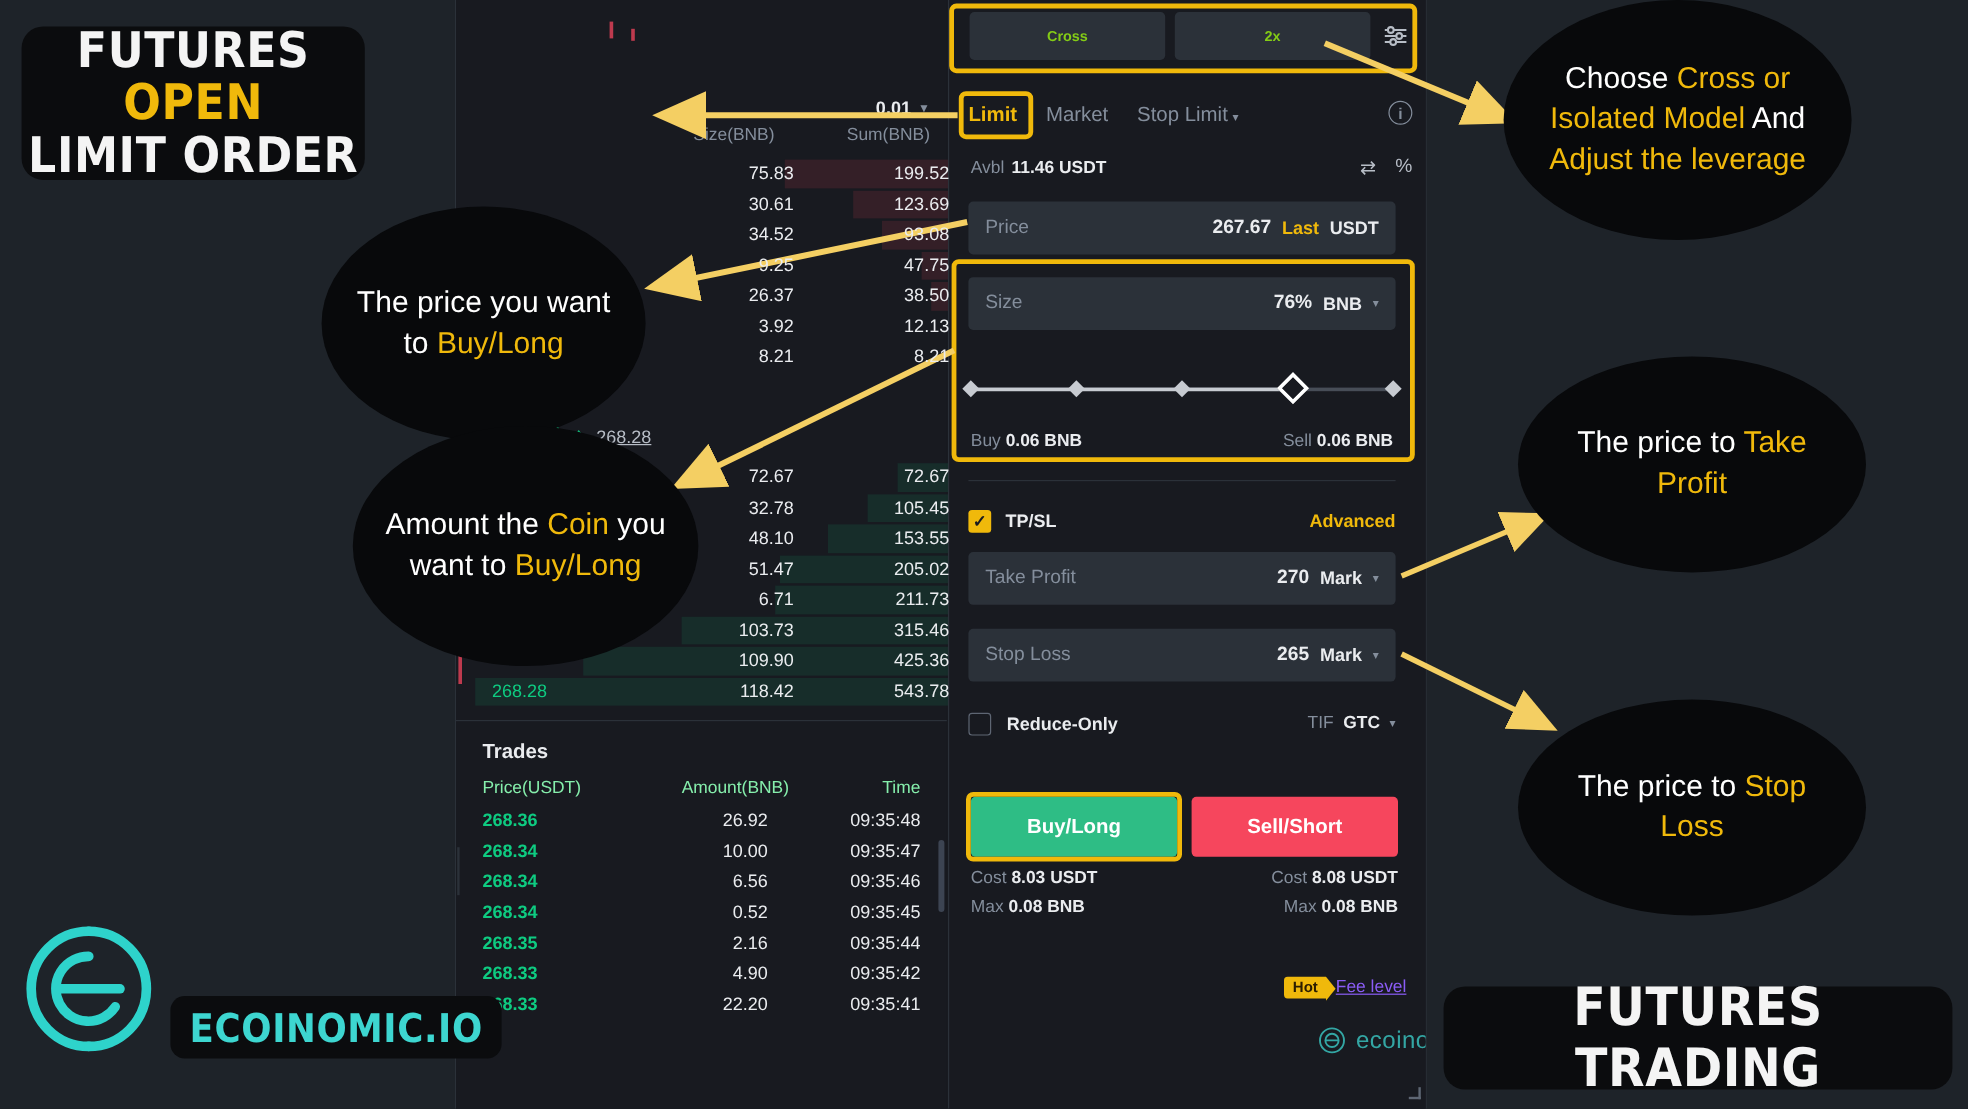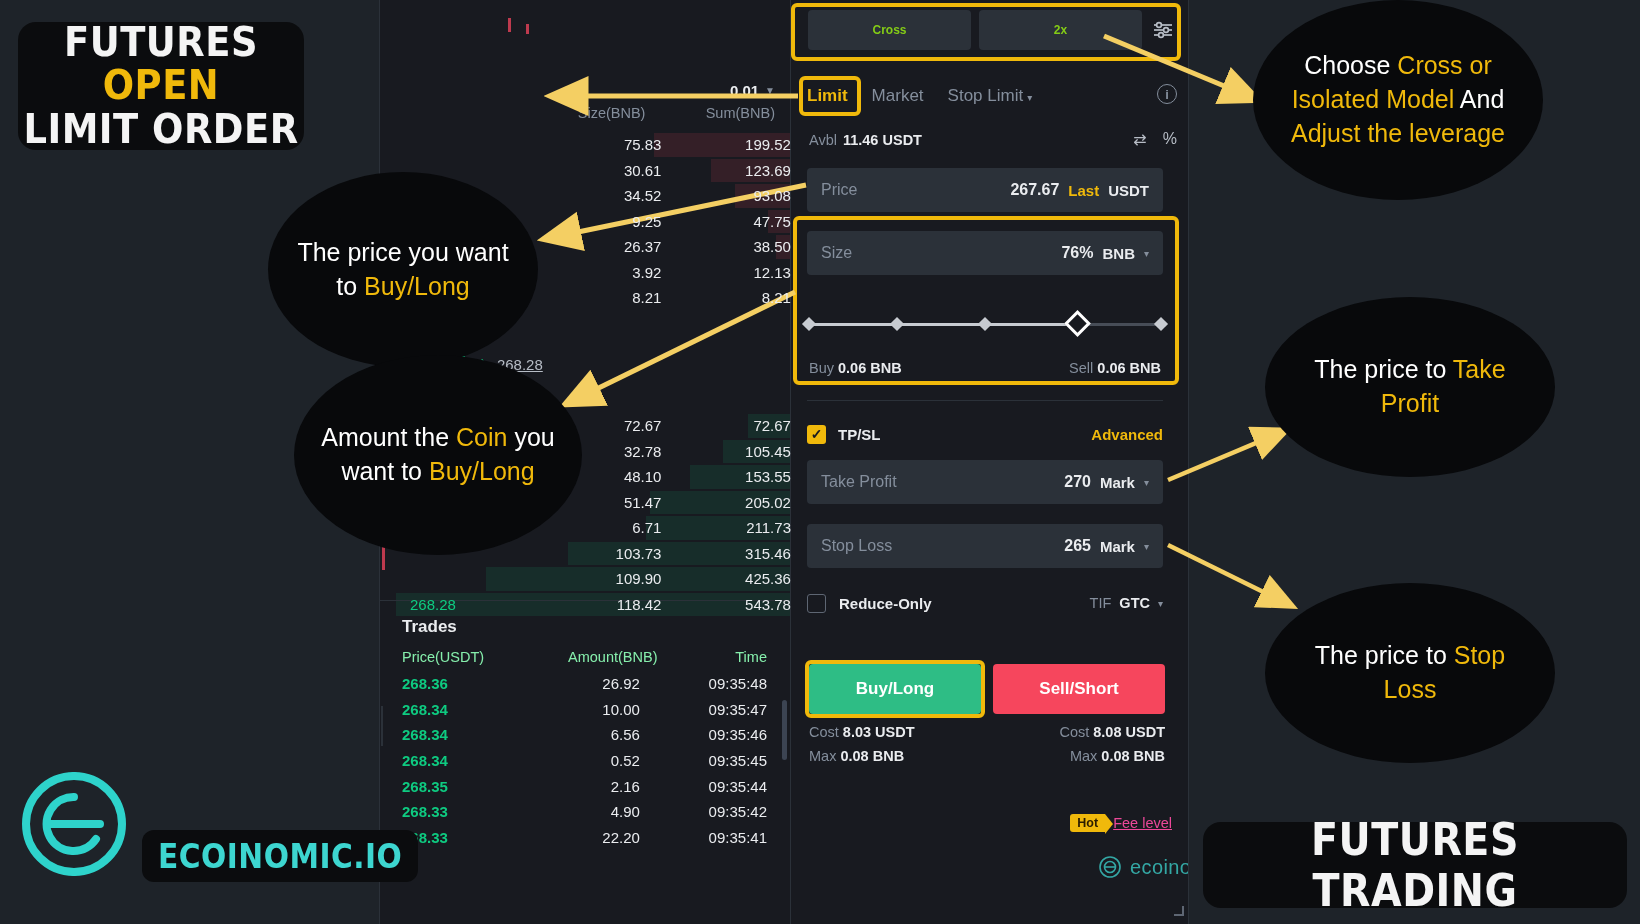--- a/index.html
+++ b/index.html
@@ -201,21 +201,21 @@
   }
   .hot-badge {
     background: #f0b90b; color: #2b1d00; font-size: 12.5px; font-weight: 700;
     padding: 2px 7px; border-radius: 3px 0 0 3px; position: relative;
   }
   .hot-badge:after {
     content: ""; position: absolute; right: -8px; top: 0;
     border-top: 10px solid transparent; border-bottom: 10px solid transparent;
     border-left: 8px solid #f0b90b;
   }
-  .fee-link { color: #ec4899; font-size: 14.5px; text-decoration: underline; }
+  .fee-link { color: #8b5cf6; font-size: 14.5px; text-decoration: underline; }
 
   .resize-corner{position:absolute; right:6px; bottom:8px; width:10px;height:10px;
      border-right:2px solid #5e6673;border-bottom:2px solid #5e6673;}
   .watermark {
     position: absolute; left: 718px; top: 855px; display: flex;
     align-items: center; gap: 8px; color: #3dd6d0; opacity: .75;
   }
   .watermark .wtxt { font-size: 20px; letter-spacing: .4px; }
 
   
@@ -320,21 +320,21 @@
       <div class="sm">8.21</div>
     </div>
         </div>
 
       <div class="mid-price">
         <span class="big">268.26</span>
         <span class="arrow">↑</span>
         <span class="alt">268.28</span>
       </div>
 
-      <div class="book-rows" id="bids" style="top:385px;margin-top:28px;">
+      <div class="book-rows" id="bids" style="top:385px;">
     <div class="book-row bid">
       <div class="bar" style="width:14%"></div>
       <div class="px"></div>
       <div class="sz">72.67</div>
       <div class="sm">72.67</div>
     </div>
     <div class="book-row bid">
       <div class="bar" style="width:20%"></div>
       <div class="px"></div>
       <div class="sz">32.78</div>

